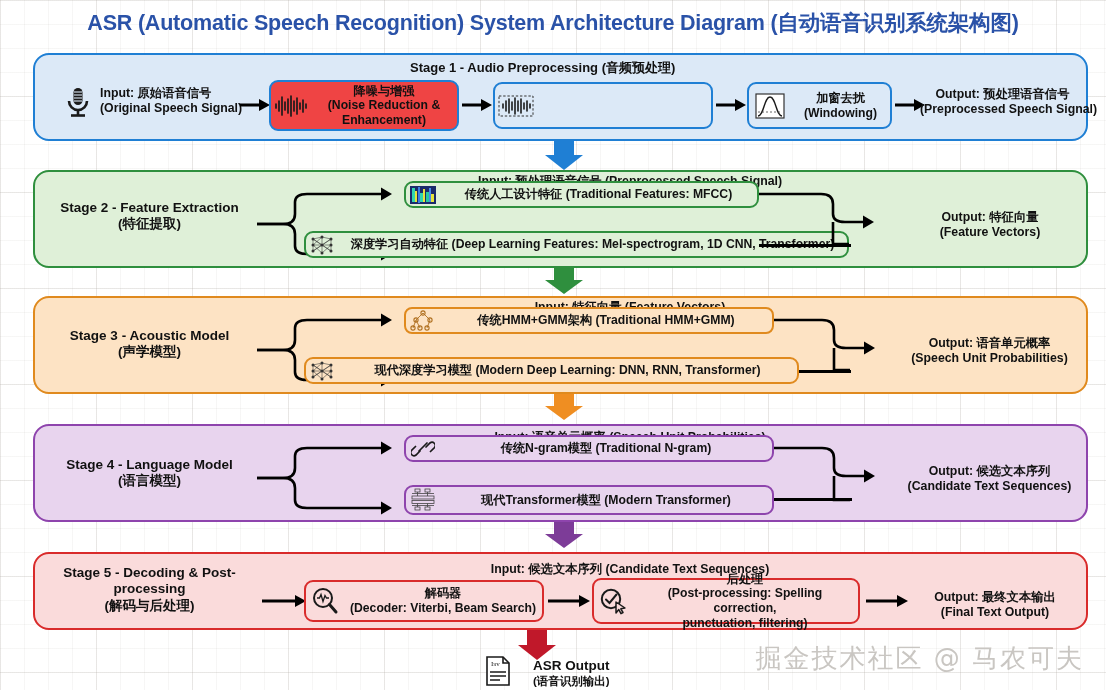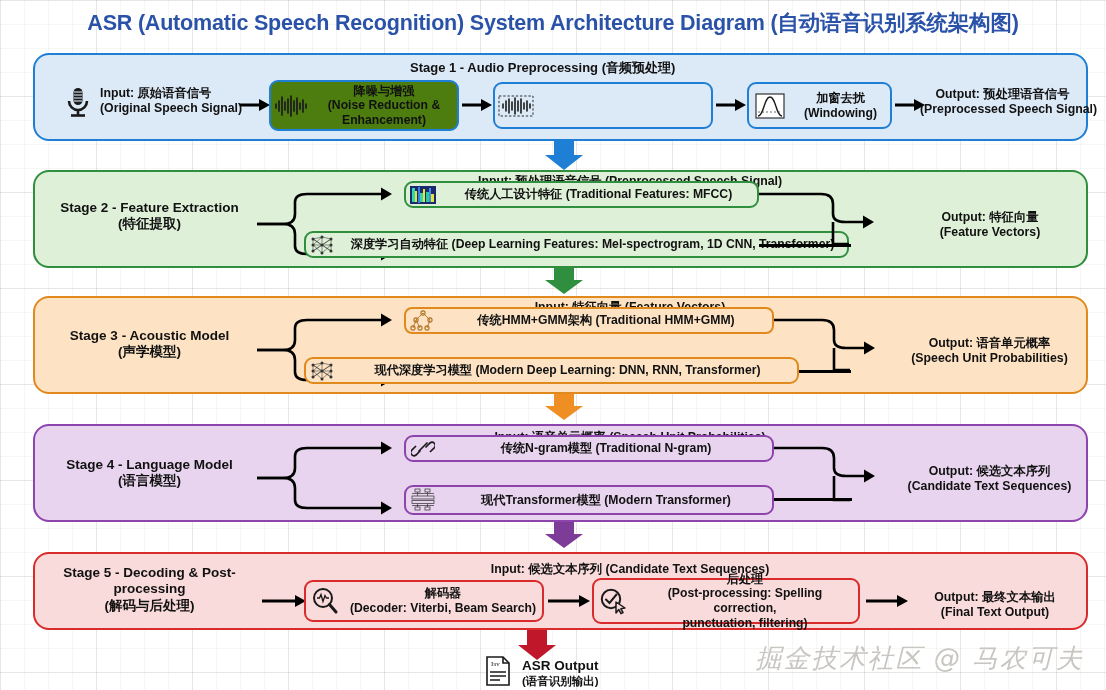--- a/index.html
+++ b/index.html
@@ -84,29 +84,29 @@
     width: 0; height: 0;
     border-left: 19px solid transparent;
     border-right: 19px solid transparent;
   }
 
   svg.branch { position: absolute; overflow: visible; }
 
   
   .asr-out {
     position: absolute;
-    display: flex; align-items: center; gap: 9px;
+    display: flex; align-items: center; gap: 20px;
   }
   .asr-out .lbl { font-weight: bold; font-size: 13.5px; color: #111;
                   line-height: 1.22; }
   .asr-out .lbl .sub { font-size: 11.5px; display: block; }
   .watermark {
     position: absolute; right: 22px; bottom: 14px;
     font-size: 26px; color: #c9c6c2; letter-spacing: 2px;
-    white-space: nowrap; font-family: "DejaVu Sans", sans-serif; font-style: italic;
+    white-space: nowrap; font-family: "DejaVu Sans", sans-serif;
   }
 </style>
 </head>
 <body>
 
 <div class="title">ASR (Automatic Speech Recognition) System Architecture Diagram (自动语音识别系统架构图)</div>
 
 <div class="stage" style="left:33px; top:53px; width:1055px; height:88px; background:#dce9f7; border-color:#1f7fd4;">
 </div>
 <div class="stage-header" style="left:410px; top:59px; width:320px; text-align:left;">Stage 1 - Audio Preprocessing (音频预处理)</div>
@@ -128,21 +128,21 @@
 <div class="io-label" style="left:100px; top:86px; width:200px; text-align:left;">
   <div>Input: 原始语音信号</div>
   <div>(Original Speech Signal)</div>
 </div>
 
 <div class="harrow" style="left:240px; top:105px; width:30px;">
   <div class="shaft" style="width:20px;"></div>
     <div class="head" style="left:19px;"></div>
 </div>
 
-<div class="node" style="left:269px; top:80px; width:190px; height:51px; background:#4d7c0f; border-color:#1f7fd4;">
+<div class="node" style="left:269px; top:80px; width:190px; height:51px; background:#ef4444; border-color:#1f7fd4;">
   <span class="ico" style="width:40px;">
     <svg width="36" height="24" viewBox="0 0 36 24">
       <g stroke="#1a1a1a" stroke-width="1.7" stroke-linecap="round">
         <line x1="3" y1="10" x2="3" y2="14"></line>
           <line x1="6" y1="7" x2="6" y2="17"></line>
         <line x1="9" y1="3" x2="9" y2="21"></line>
           <line x1="12" y1="8" x2="12" y2="16"></line>
         <line x1="15" y1="5" x2="15" y2="19"></line>
           <line x1="18" y1="2" x2="18" y2="22"></line>
         <line x1="21" y1="7" x2="21" y2="17"></line>

